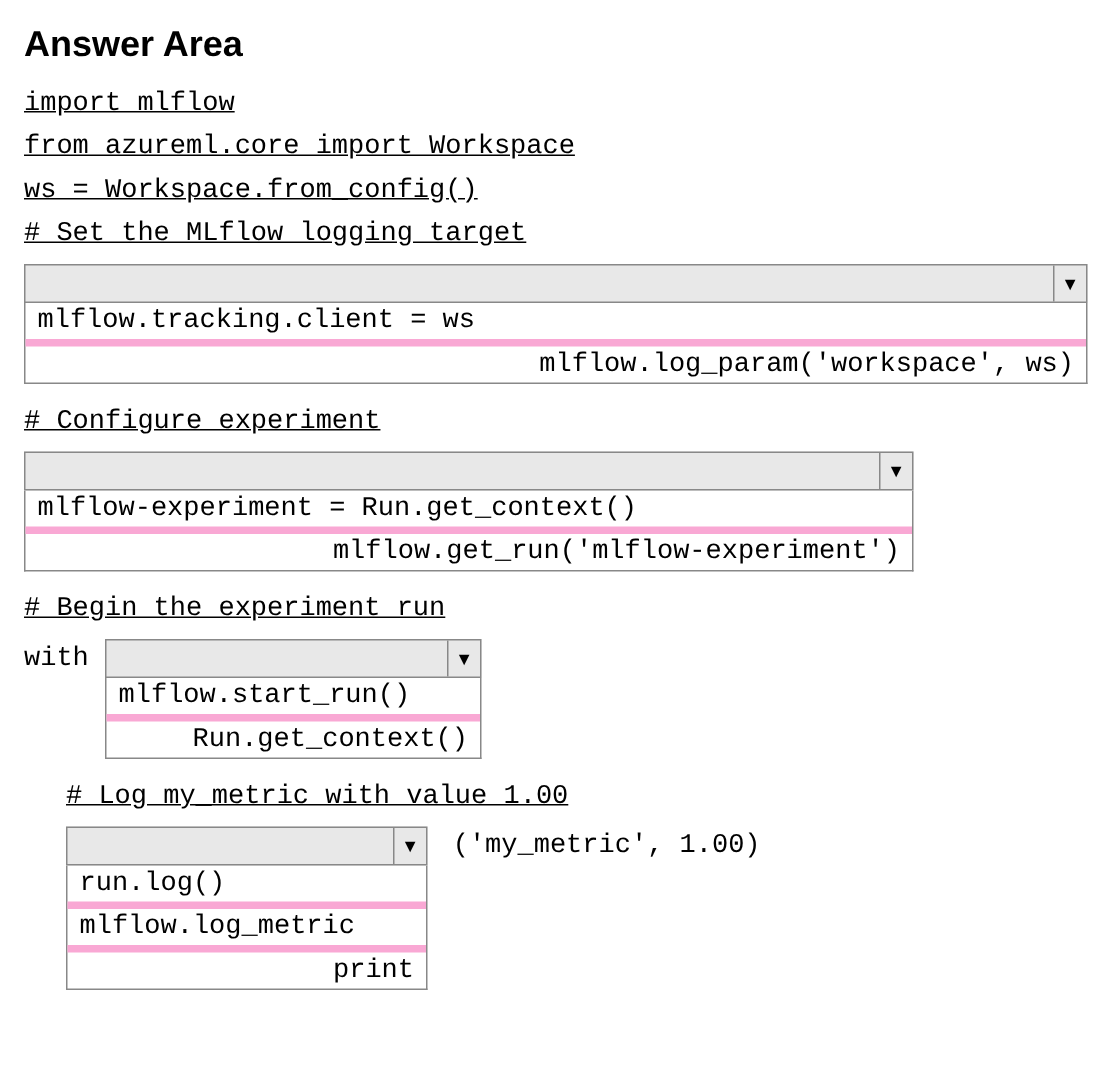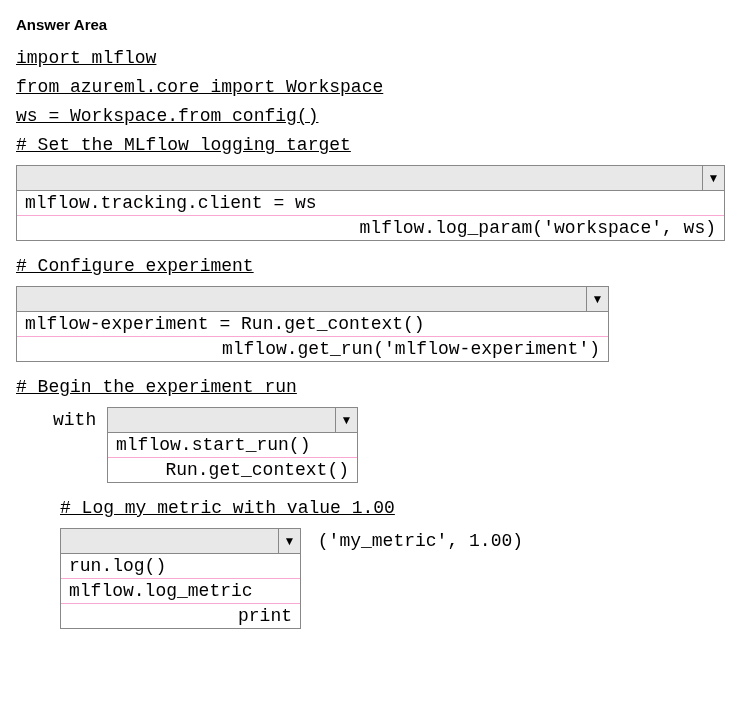--- a/index.html
+++ b/index.html
@@ -8,21 +8,21 @@
       padding: 0;
     }
     body {
       font-family: Arial, sans-serif;
       background: #fff;
       padding: 16px;
       width: 740px;
     }
     .title {
       font-weight: bold;
-      font-size: 15px;
+      font-size: 24px;
       margin-bottom: 12px;
     }
     .code-line {
       font-family: "Courier New", Courier, monospace;
       font-size: 18px;
       line-height: 1.5;
       white-space: pre;
       margin: 2px 0;
       text-decoration: underline;
     }
@@ -51,50 +51,49 @@
       cursor: pointer;
     }
     .dropdown-options {
       border: 1px solid #888;
       border-top: none;
     }
     .dropdown-option {
       font-family: "Courier New", Courier, monospace;
       font-size: 18px;
       padding: 2px 8px;
-      border-bottom: 1px solid #f9a8d4;
+      border-bottom: 5px solid #f9a8d4;
       white-space: pre;
     }
     .dropdown-option:last-child {
       border-bottom: none;
       text-align: right;
     }
     .inline-row {
       display: flex;
       align-items: flex-start;
       gap: 0;
     }
     .inline-label {
       font-family: "Courier New", Courier, monospace;
       font-size: 18px;
       line-height: 26px;
       white-space: pre;
       padding-top: 4px;
-      margin-left: 37px;
     }
     .inline-suffix {
       font-family: "Courier New", Courier, monospace;
       font-size: 18px;
       line-height: 26px;
       white-space: pre;
       padding-top: 4px;
       padding-left: 6px;
     }
     .indent-block2 {
-      margin-left: 44px;
+      margin-left: 28px;
     }
     .w709 { width: 709px; }
     .w593 { width: 593px; }
     .w251 { width: 251px; }
     .w241 { width: 241px; }
   </style>
 </head>
 <body>
 
 

